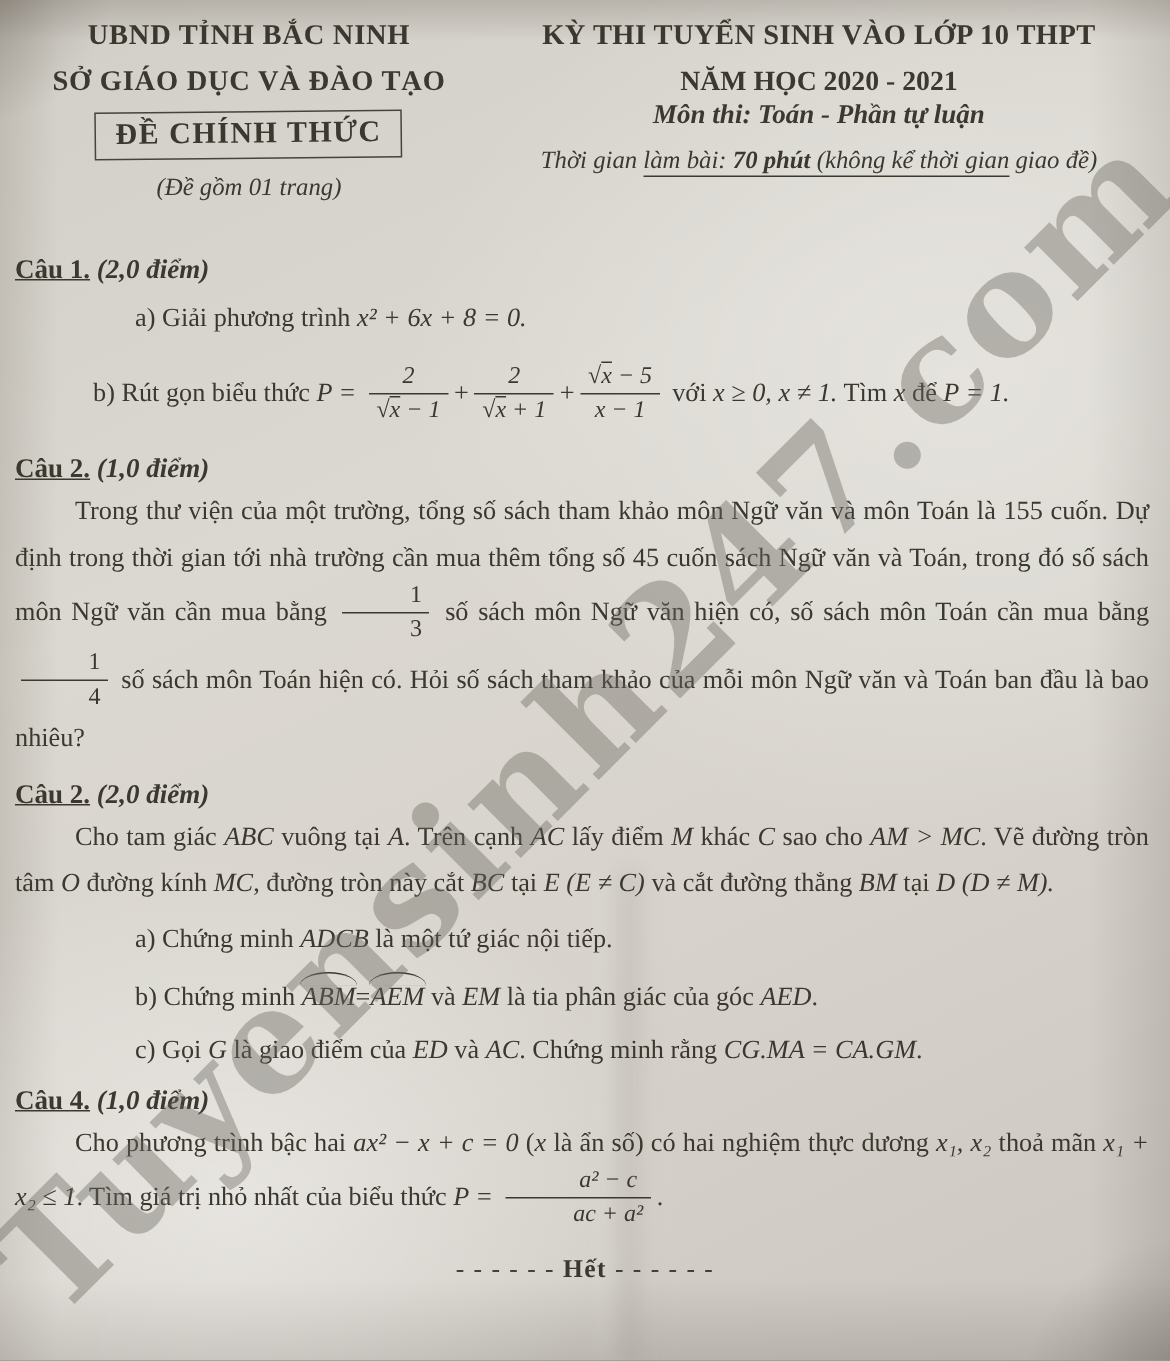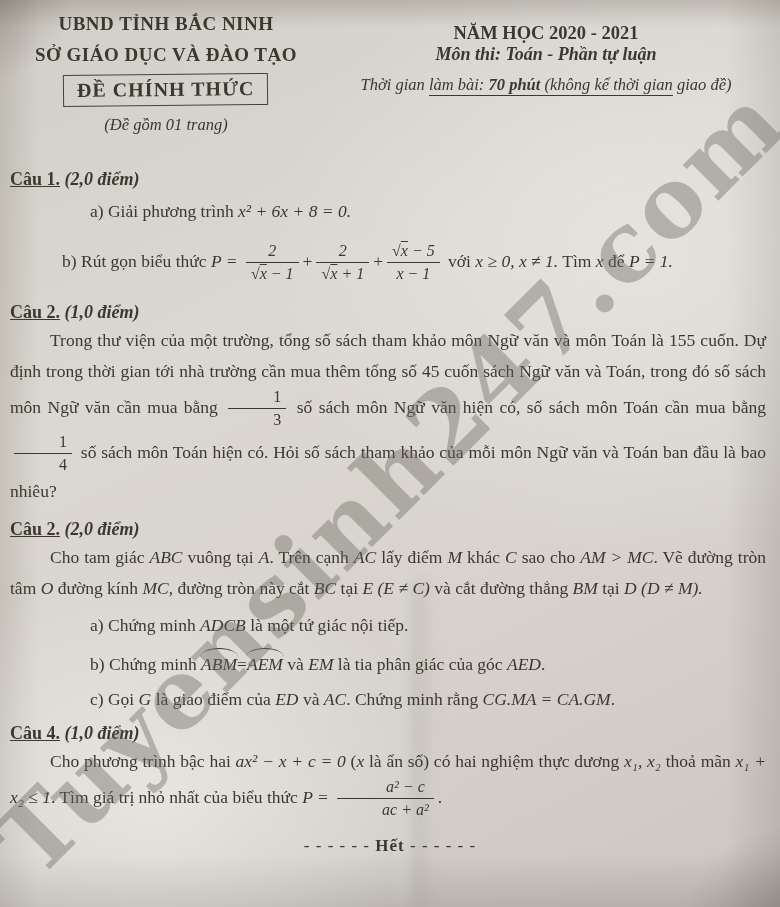--- a/index.html
+++ b/index.html
@@ -103,20 +103,21 @@
   <div class="watermark">Tuyensinh247.com</div>
 
   <header class="header">
     <div class="header-left">
       <div class="hl1">UBND TỈNH BẮC NINH</div>
       <div class="hl2">SỞ GIÁO DỤC VÀ ĐÀO TẠO</div>
       <div><span class="stamp-box">ĐỀ CHÍNH THỨC</span></div>
       <div class="hl-note">(Đề gồm 01 trang)</div>
     </div>
     <div class="header-right">
+      <div class="hr1">KỲ THI TUYỂN SINH VÀO LỚP 10 THPT</div>
       <div class="hr2">NĂM HỌC 2020 - 2021</div>
       <div class="hr3">Môn thi: Toán - Phần tự luận</div>
       <div class="hr4">
         <span>Thời gian </span><span class="u-group"><span>làm bài: </span><span class="bold">70 phút</span><span> (không kể thời gian</span></span><span> giao đề)</span>
       </div>
     </div>
   </header>
 
   <main>
 

